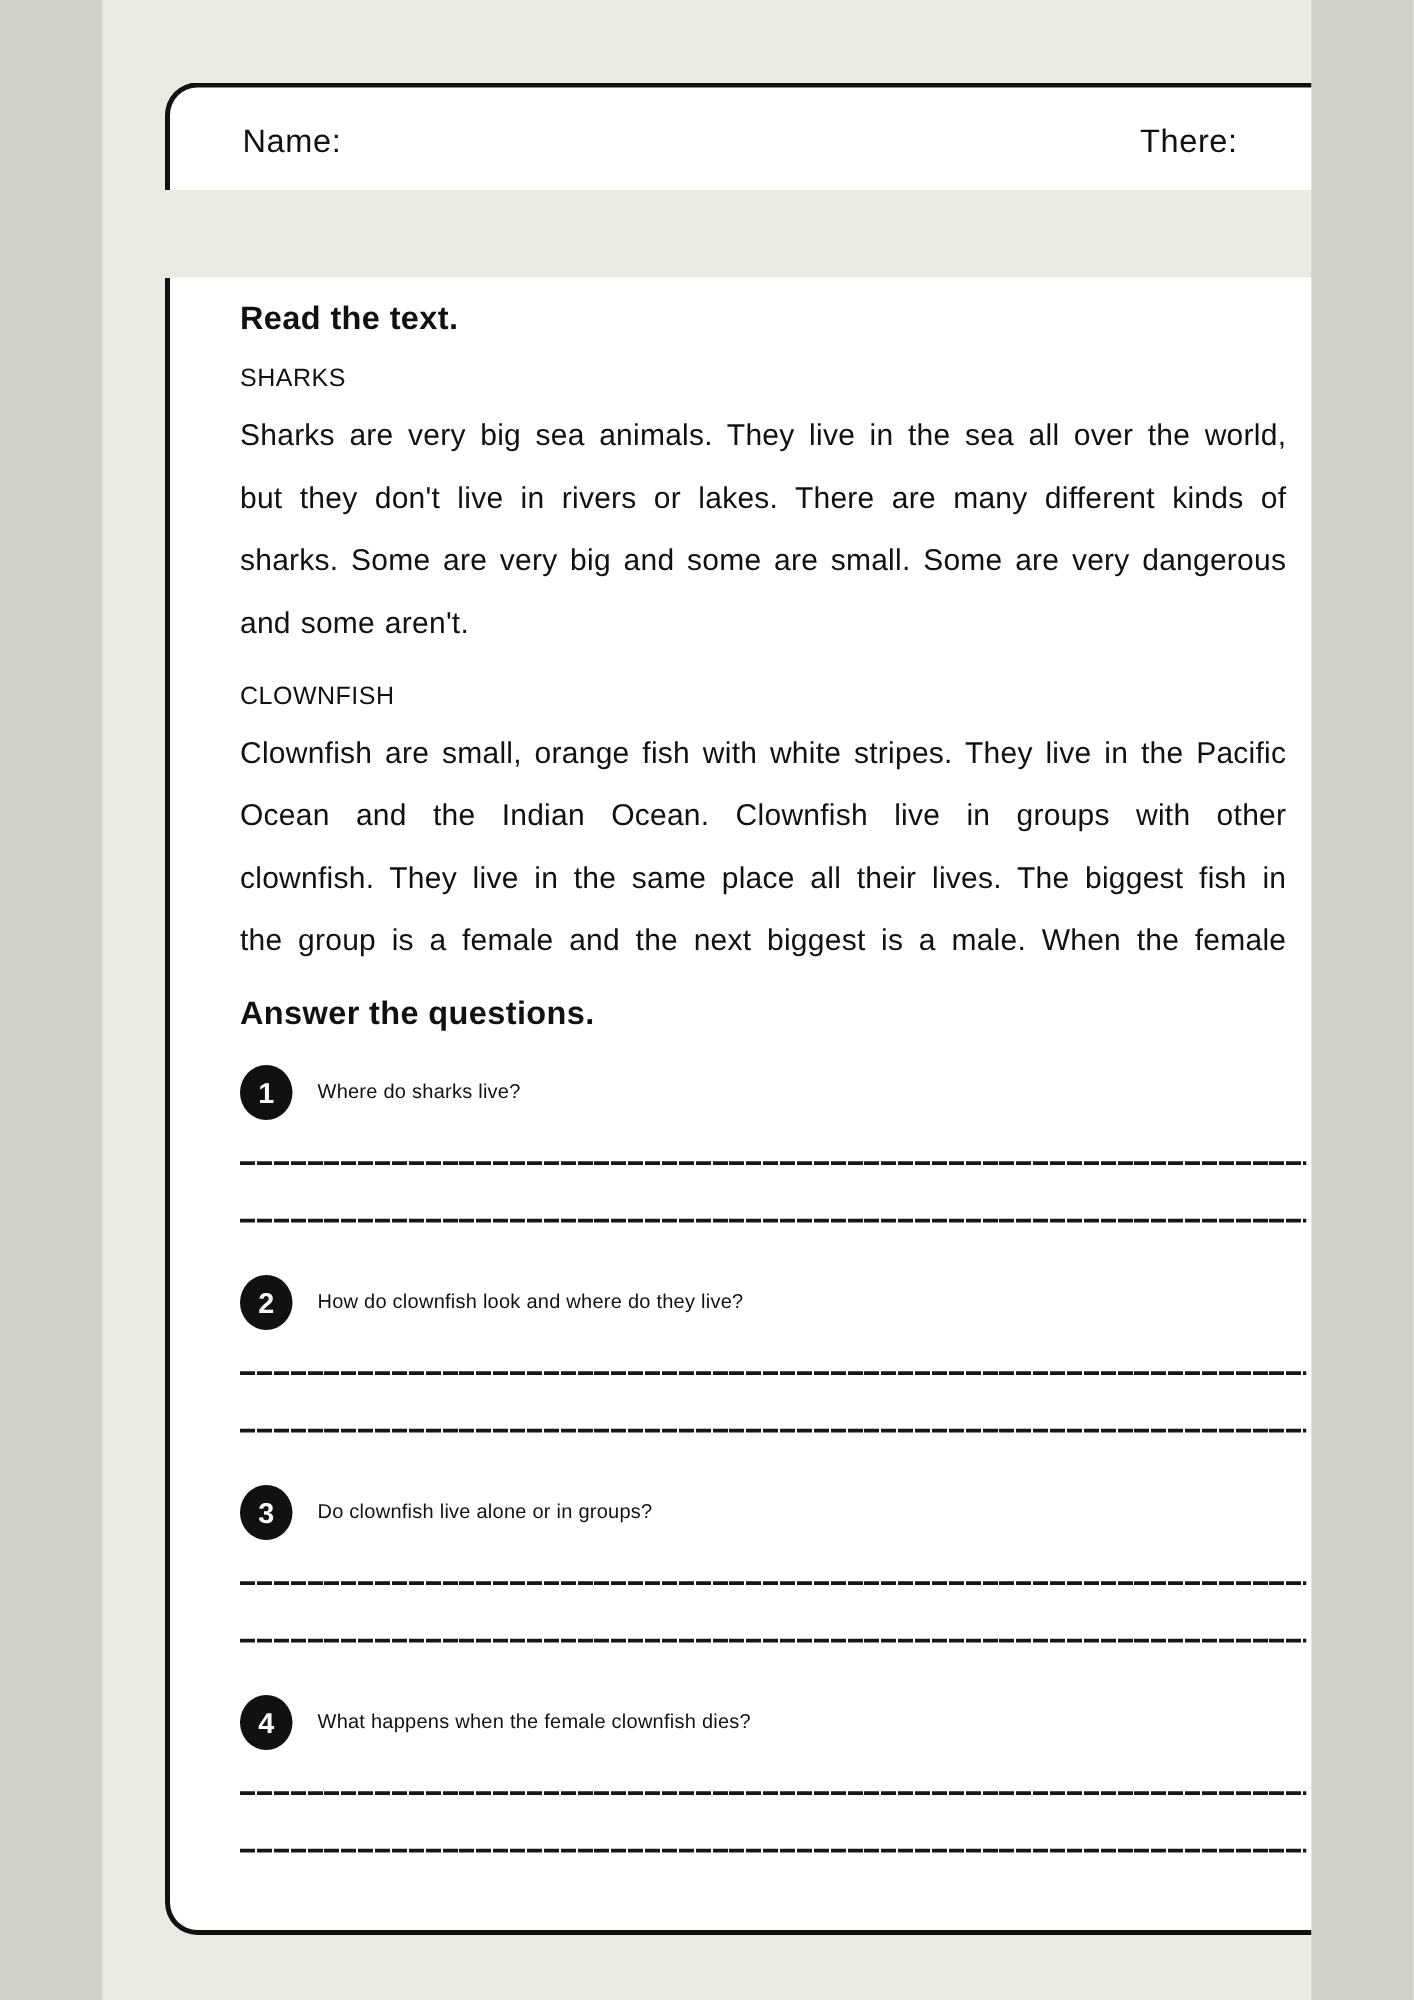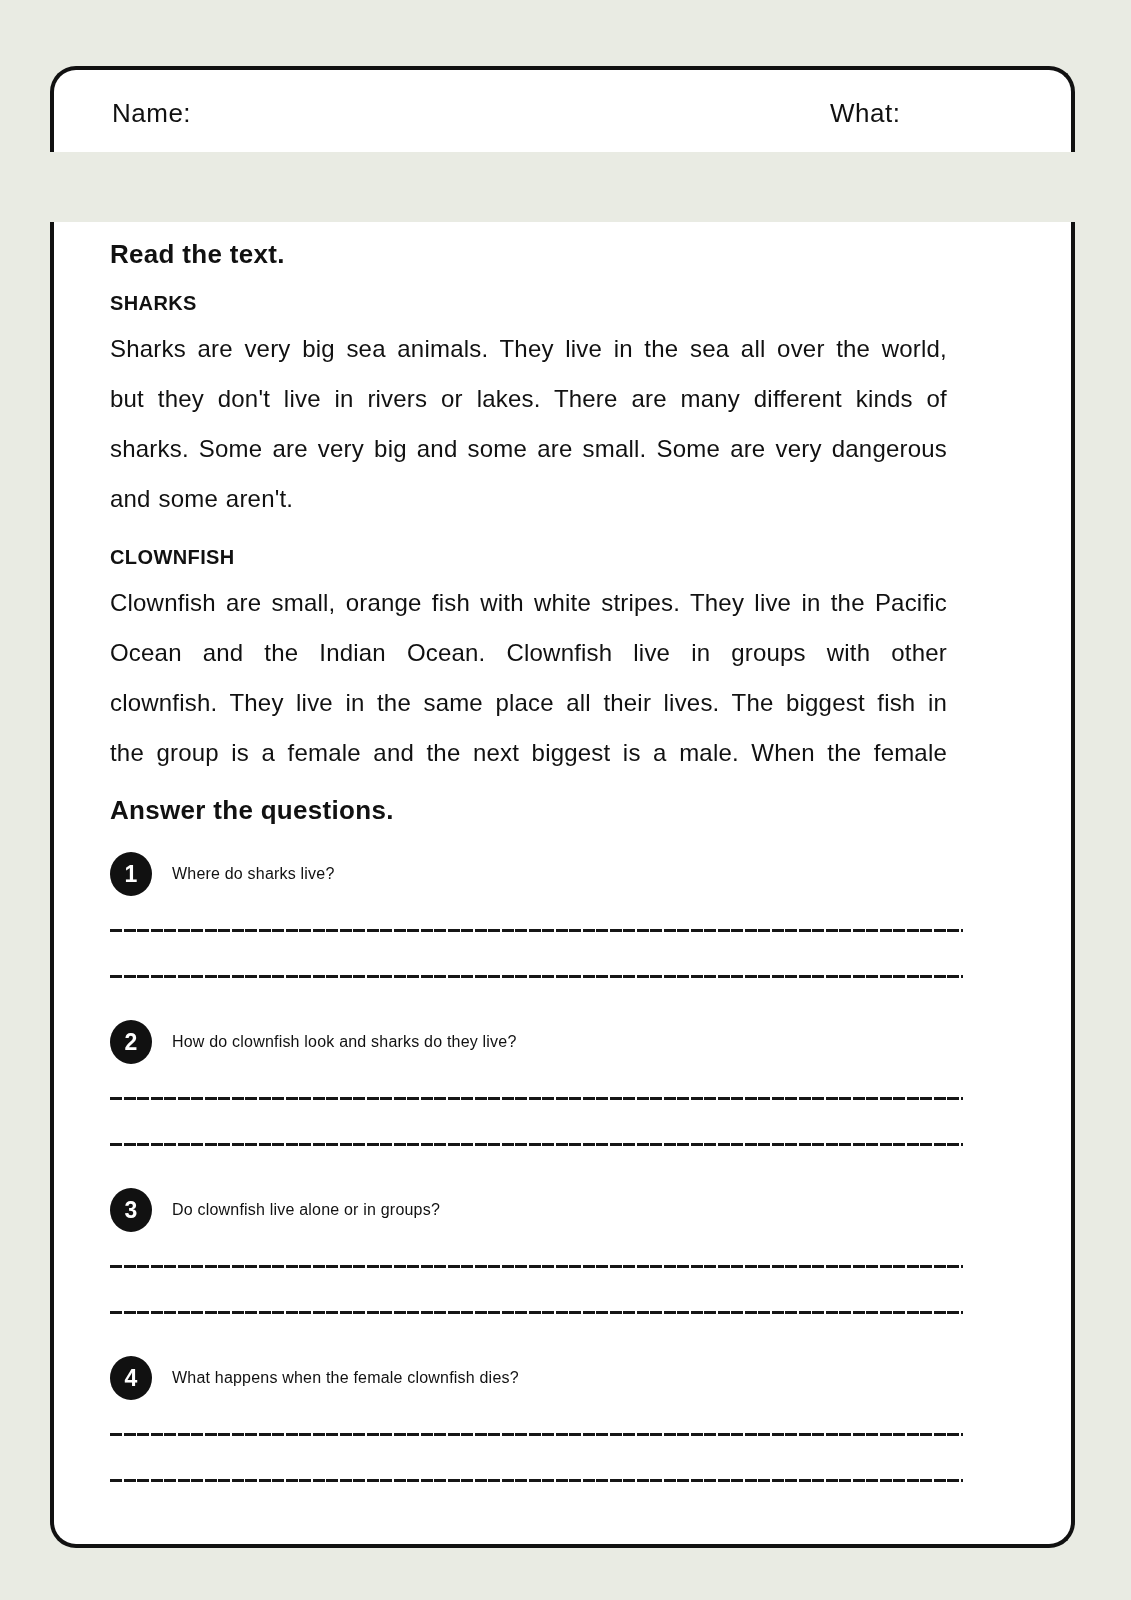--- a/index.html
+++ b/index.html
@@ -2,21 +2,21 @@
 <html><head>
 <meta charset="utf-8">
 <style>
   html, body { margin: 0; padding: 0; }
   body {
     background: #cfd2c9;
     font-family: "Liberation Sans", sans-serif;
   }
   .page {
     position: relative;
-    width: 1131px;
+    width: 967px;
     height: 1600px;
     background: var(--bg, #e9ebe3);
     color: var(--ink, #111111);
     overflow: hidden;
     margin: 0 auto;
   }
 
   
   .name-box {
     position: absolute;
@@ -85,21 +85,21 @@
     font-size: 26px;
     font-weight: bold;
     line-height: 32px;
     letter-spacing: 0.3px;
   }
   .answer-heading { margin-top: 16px; }
 
   .section-heading {
     margin: 20px 0 0 0;
     font-size: 20px;
-    font-weight: bold;
+    font-weight: normal;
     line-height: 26px;
     letter-spacing: 0.4px;
   }
 
   .para { margin: 8px 16px 0 0; font-size: 24px; letter-spacing: 0.2px; }
   .para .line {
     line-height: 50px;
     text-align: justify;
     text-align-last: justify;
     word-spacing: 1px;
@@ -139,21 +139,21 @@
   .answer-line.gap2 { margin-top: 43px; }
 </style>
 </head>
 <body>
 
 <div class="page" style="--bg: #e9ebe3; --paper: #ffffff; --ink: #111111;">
 
   <div class="name-box">
     <span class="field-label label-name">Name:</span>
     <span class="fill-area name-fill"></span>
-    <span class="field-label label-date">What:</span>
+    <span class="field-label label-date">There:</span>
     <span class="fill-area date-fill"></span>
   </div>
 
 
   <div class="content-box">
 
     <p class="read-heading">Read the text.</p>
 
     <h2 class="section-heading">SHARKS</h2>
     <div class="para">
@@ -178,21 +178,21 @@
         <span class="q-badge">1</span>
         <span class="q-text">Where do sharks live?</span>
       </div>
       <div class="answer-line gap1"></div>
       <div class="answer-line gap2"></div>
     </div>
 
     <div class="question">
       <div class="q-row">
         <span class="q-badge">2</span>
-        <span class="q-text">How do clownfish look and sharks do they live?</span>
+        <span class="q-text">How do clownfish look and where do they live?</span>
       </div>
       <div class="answer-line gap1"></div>
       <div class="answer-line gap2"></div>
     </div>
 
     <div class="question">
       <div class="q-row">
         <span class="q-badge">3</span>
         <span class="q-text">Do clownfish live alone or in groups?</span>
       </div>

